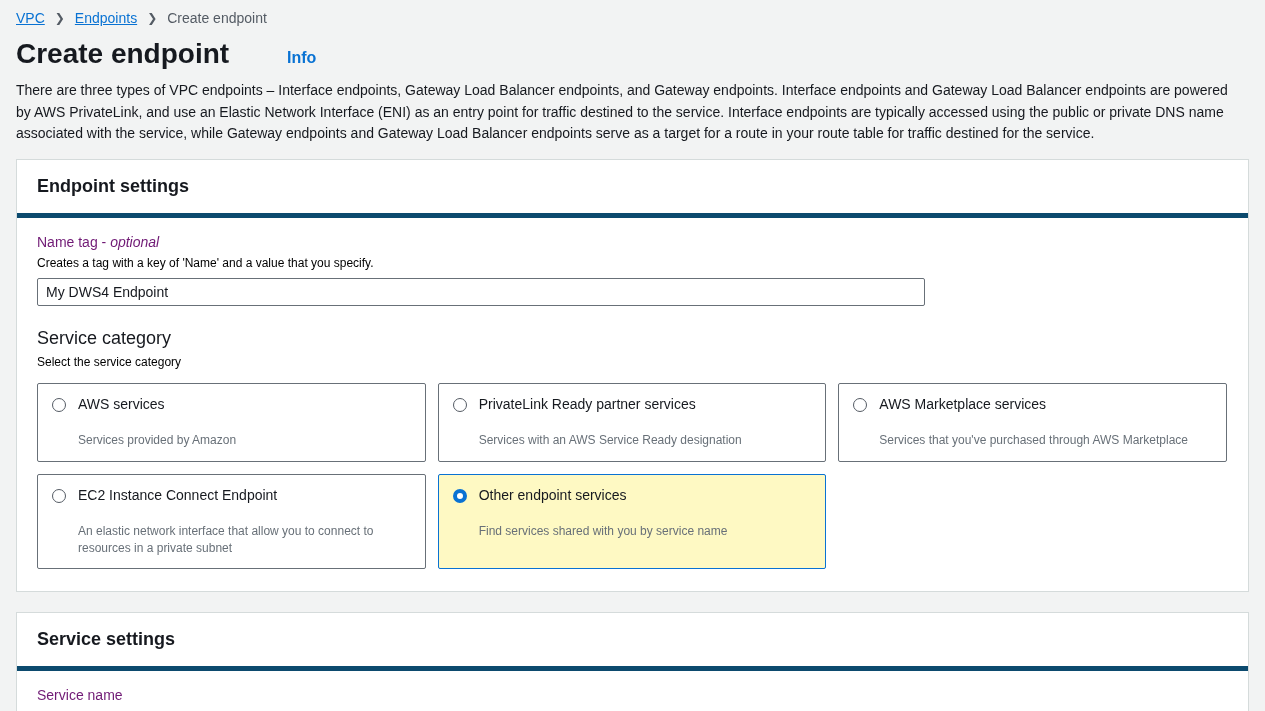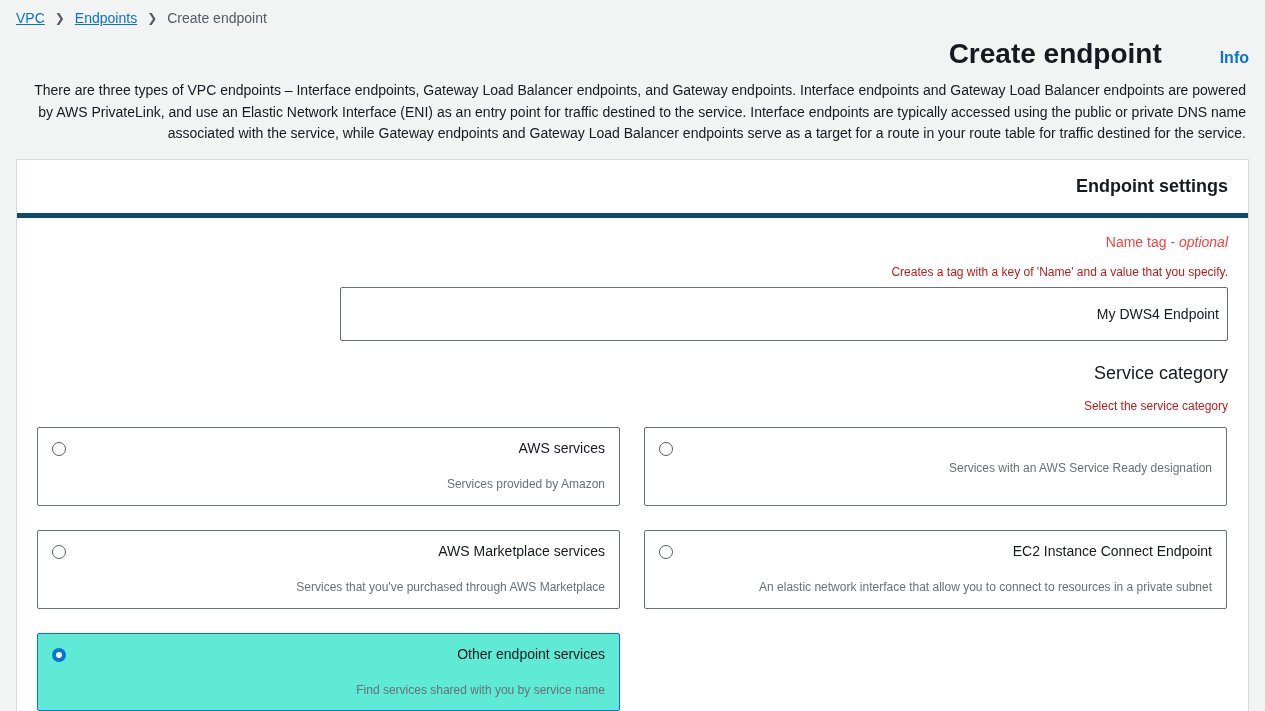--- a/index.html
+++ b/index.html
@@ -1,15 +1,15 @@
 <!DOCTYPE html>
 <html><head>
 <meta charset="utf-8">
 <style>
-  * { box-sizing: border-box; margin: 0; padding: 0; text-align: right; }
+  * { box-sizing: border-box; margin: 0; padding: 0; }
   body {
     font-family: "Amazon Ember", "Helvetica Neue", Arial, sans-serif;
     background: #f2f3f3;
     color: #16191f;
     font-size: 14px;
     padding: 0 16px 20px 16px;
   }
   .breadcrumb {
     display: flex;
     align-items: center;
@@ -38,54 +38,54 @@
     border: 1px solid #d5dbdb;
     margin-bottom: 20px;
   }
   .panel-header {
     padding: 16px 20px;
     border-bottom: 5px solid #0c4a6e;
     font-size: 18px;
     font-weight: 700;
   }
   .panel-body { padding: 16px 20px 22px 20px; }
-  .field-label { font-size: 14px; color: #ef4444; }
+  .field-label { font-size: 14px; color: #701a75; }
   .field-label .optional { font-style: italic; font-weight: 400; }
-  .field-desc { font-size: 12px; color: #b91c1c; margin-top: 15px; }
+  .field-desc { font-size: 12px; color: #000000; margin-top: 6px; }
   .text-input {
     width: 100%;
     max-width: 888px;
     border: 1px solid #687078;
     border-radius: 2px;
-    padding: 18px 8px;
+    padding: 5px 8px;
     font-size: 14px;
     margin-top: 8px;
     color: #16191f;
     font-family: inherit;
   }
   .section-spacer { height: 22px; }
   .section-title { font-size: 18px; font-weight: 400; }
   .radio-grid {
     display: grid;
-    grid-template-columns: repeat(2, 1fr);
-    gap: 24px;
+    grid-template-columns: repeat(3, 1fr);
+    gap: 12px;
     margin-top: 14px;
     max-width: 1190px;
   }
   .radio-tile {
     border: 1px solid #687078;
     border-radius: 2px;
     padding: 12px 14px 12px 40px;
     position: relative;
     cursor: pointer;
     background: #fff;
   }
   .radio-tile.selected {
     border-color: #0972d3;
-    background: #5eead4;
+    background: #fef9c3;
   }
   .radio-tile .radio-circle {
     position: absolute;
     left: 14px; top: 14px;
     width: 14px; height: 14px;
     border: 1px solid #545b64;
     border-radius: 50%;
     background: #fff;
   }
   .radio-tile.selected .radio-circle {
@@ -153,20 +153,21 @@
       <div class="radio-grid">
 
         <label class="radio-tile">
           <span class="radio-circle"></span>
           <div class="tile-title">AWS services</div>
           <div class="tile-desc">Services provided by Amazon</div>
         </label>
 
         <label class="radio-tile">
           <span class="radio-circle"></span>
+          <div class="tile-title">PrivateLink Ready partner services</div>
           <div class="tile-desc">Services with an AWS Service Ready designation</div>
         </label>
 
         <label class="radio-tile">
           <span class="radio-circle"></span>
           <div class="tile-title">AWS Marketplace services</div>
           <div class="tile-desc">Services that you've purchased through AWS Marketplace</div>
         </label>
 
         <label class="radio-tile">

